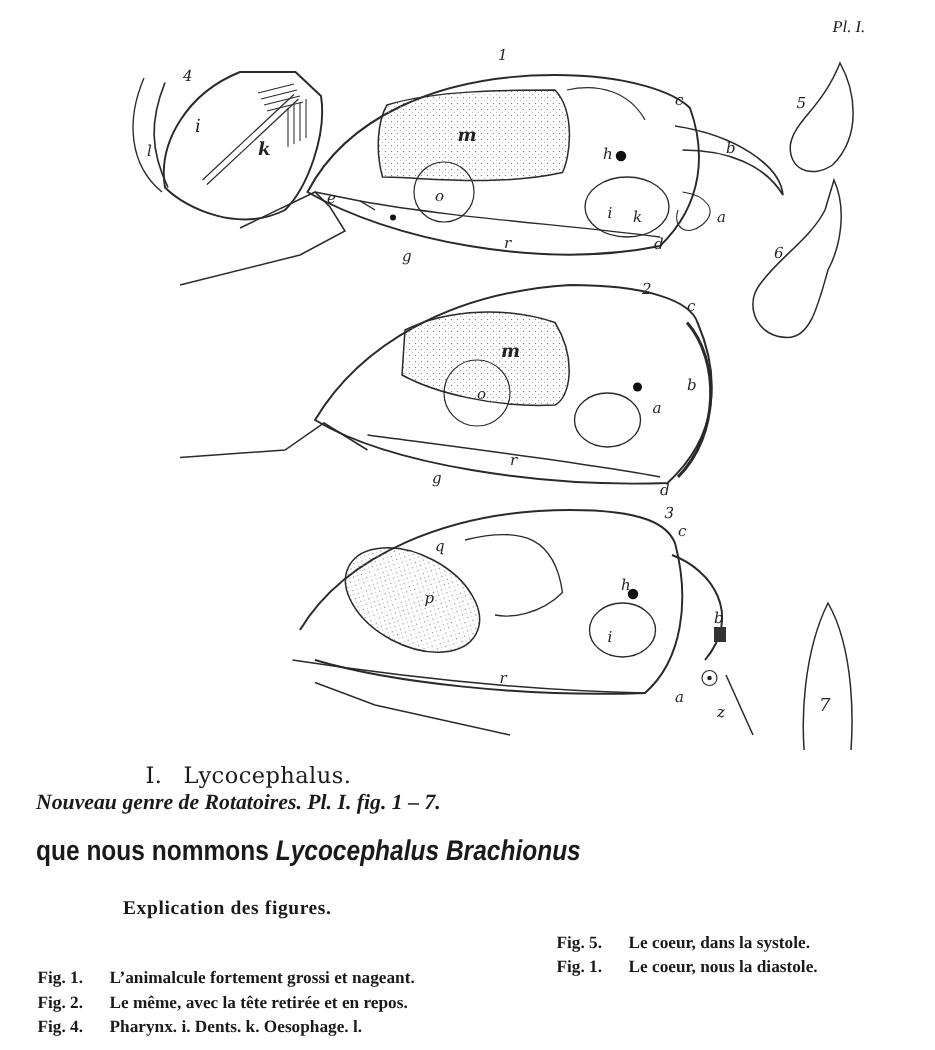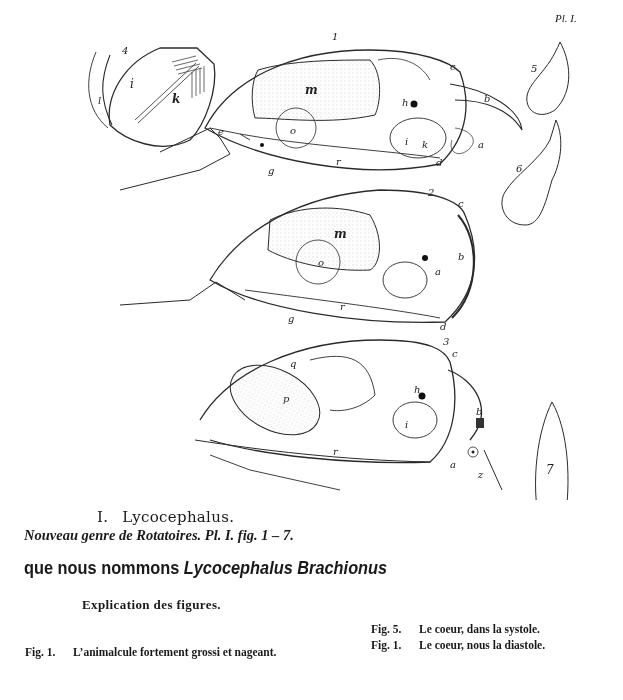--- a/index.html
+++ b/index.html
@@ -142,18 +142,20 @@
 
 <div class="species-line">
   <span>que nous nommons</span>
   <span class="it">Lycocephalus Brachionus</span>
 </div>
 
 <div class="expl-heading">Explication des figures.</div>
 
 <div class="fig-col left">
   <div class="fig-row"><span class="lbl">Fig. 1.</span><span>L’animalcule fortement grossi et nageant.</span></div>
+  <div class="fig-row"><span class="lbl">Fig. 2.</span><span>Le même,  avec la tête retirée et en repos.</span></div>
+  <div class="fig-row"><span class="lbl">Fig. 4.</span><span>Pharynx. i.   Dents. k.   Oesophage. l.</span></div>
 </div>
 
 <div class="fig-col right">
   <div class="fig-row"><span class="lbl">Fig. 5.</span><span>Le coeur, dans la systole.</span></div>
   <div class="fig-row"><span class="lbl">Fig. 1.</span><span>Le coeur, nous la diastole.</span></div>
 </div>
 
 </body></html>

